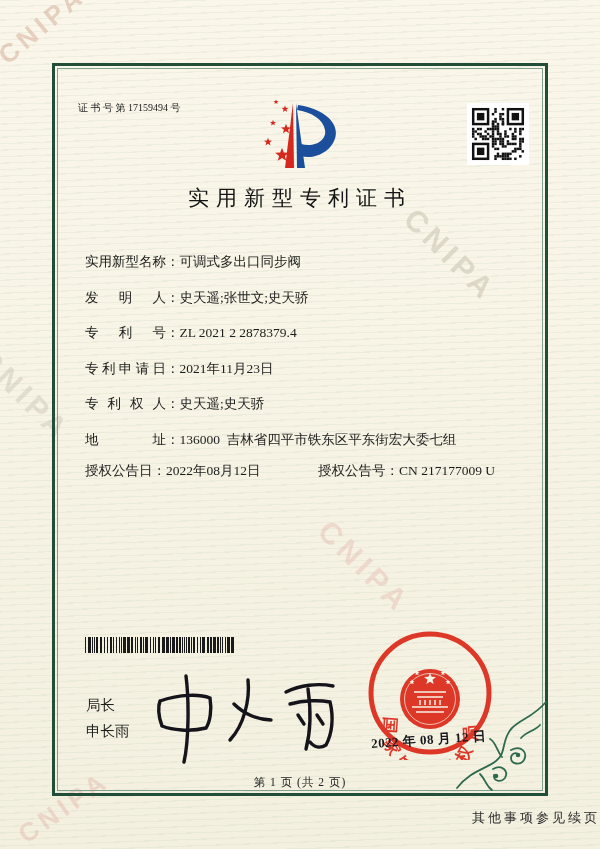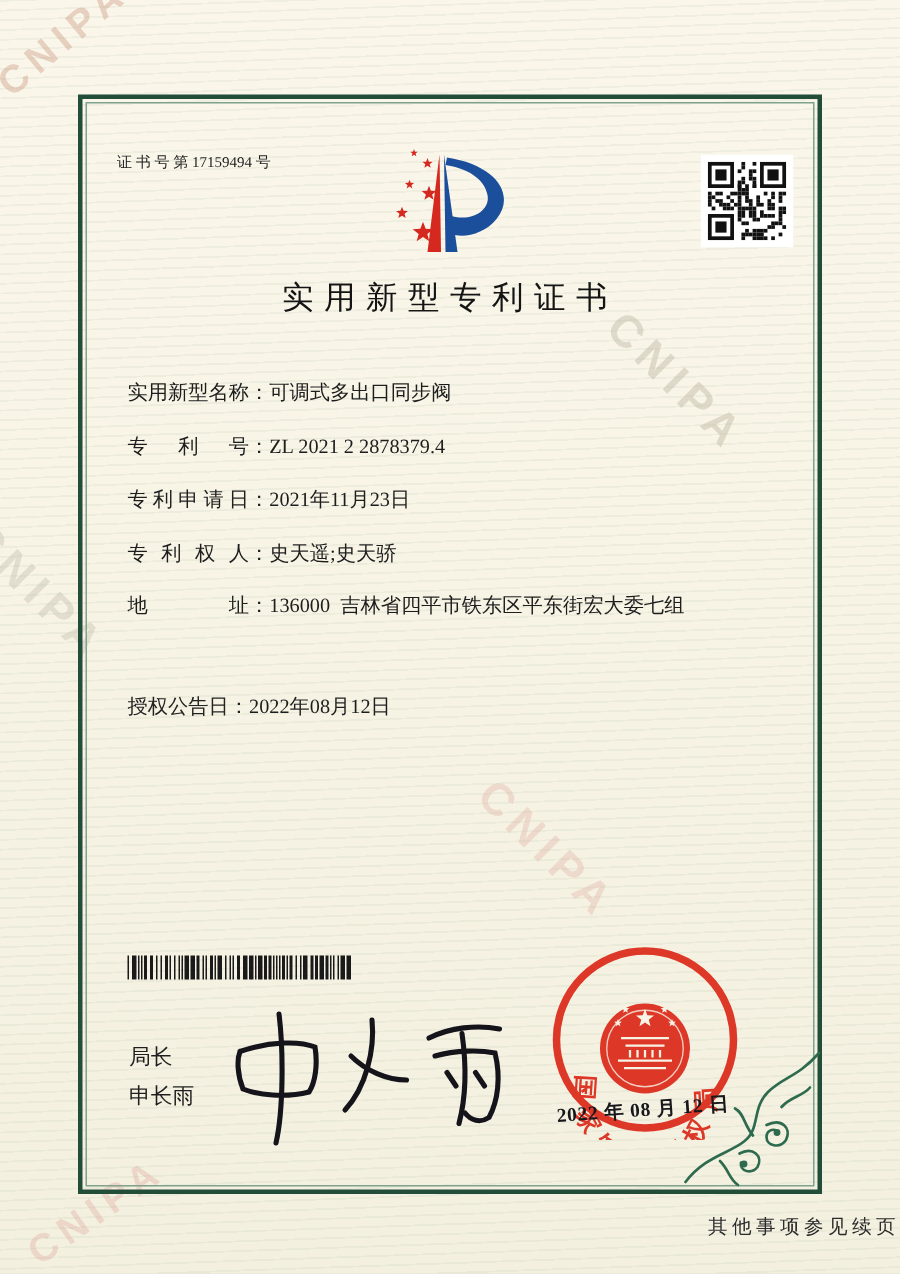--- a/index.html
+++ b/index.html
@@ -210,35 +210,41 @@
       <rect x="19" y="22" width="1" height="1" fill="#111"></rect>
     </svg>
 
   <div class="abs title">实用新型专利证书</div>
 
   <div class="abs fields">
     <div class="frow">
       <span class="flabel">实用新型名称</span><span>：</span><span class="fvalue">可调式多出口同步阀</span>
     </div>
     <div class="frow">
+      <span class="flabel">发 明 人</span><span>：</span><span class="fvalue">史天遥;张世文;史天骄</span>
+    </div>
+    <div class="frow">
       <span class="flabel">专 利 号</span><span>：</span><span class="fvalue">ZL 2021 2 2878379.4</span>
     </div>
     <div class="frow">
       <span class="flabel">专利申请日</span><span>：</span><span class="fvalue">2021年11月23日</span>
     </div>
     <div class="frow">
       <span class="flabel">专 利 权 人</span><span>：</span><span class="fvalue">史天遥;史天骄</span>
     </div>
     <div class="frow">
       <span class="flabel">地 址</span><span>：</span><span class="fvalue">136000  吉林省四平市铁东区平东街宏大委七组</span>
     </div>
   </div>
 
   <div class="abs grantrow">
     <span>授权公告日</span><span>：</span><span class="fvalue">2022年08月12日</span>
+    <span class="grant2">
+      <span>授权公告号</span><span>：</span><span class="fvalue">CN 217177009 U</span>
+    </span>
   </div>
 
 
   <div class="abs barcode" id="barcode"><span style="width: 1px; margin-right: 2px;"></span><span style="width: 3px; margin-right: 1px;"></span><span style="width: 1px; margin-right: 1px;"></span><span style="width: 1px; margin-right: 1px;"></span><span style="width: 2px; margin-right: 2px;"></span><span style="width: 2px; margin-right: 2px;"></span><span style="width: 1px; margin-right: 2px;"></span><span style="width: 1px; margin-right: 2px;"></span><span style="width: 2px; margin-right: 1px;"></span><span style="width: 1px; margin-right: 2px;"></span><span style="width: 1px; margin-right: 2px;"></span><span style="width: 1px; margin-right: 1px;"></span><span style="width: 1px; margin-right: 1px;"></span><span style="width: 3px; margin-right: 1px;"></span><span style="width: 3px; margin-right: 1px;"></span><span style="width: 2px; margin-right: 2px;"></span><span style="width: 1px; margin-right: 1px;"></span><span style="width: 1px; margin-right: 2px;"></span><span style="width: 2px; margin-right: 1px;"></span><span style="width: 1px; margin-right: 1px;"></span><span style="width: 3px; margin-right: 2px;"></span><span style="width: 1px; margin-right: 2px;"></span><span style="width: 1px; margin-right: 1px;"></span><span style="width: 1px; margin-right: 2px;"></span><span style="width: 2px; margin-right: 2px;"></span><span style="width: 3px; margin-right: 1px;"></span><span style="width: 3px; margin-right: 1px;"></span><span style="width: 1px; margin-right: 1px;"></span><span style="width: 3px; margin-right: 1px;"></span><span style="width: 2px; margin-right: 1px;"></span><span style="width: 2px; margin-right: 1px;"></span><span style="width: 1px; margin-right: 1px;"></span><span style="width: 1px; margin-right: 1px;"></span><span style="width: 1px; margin-right: 1px;"></span><span style="width: 2px; margin-right: 1px;"></span><span style="width: 1px; margin-right: 1px;"></span><span style="width: 2px; margin-right: 2px;"></span><span style="width: 1px; margin-right: 2px;"></span><span style="width: 1px; margin-right: 1px;"></span><span style="width: 3px; margin-right: 2px;"></span><span style="width: 2px; margin-right: 1px;"></span><span style="width: 2px; margin-right: 1px;"></span><span style="width: 3px; margin-right: 1px;"></span><span style="width: 2px; margin-right: 1px;"></span><span style="width: 1px; margin-right: 1px;"></span><span style="width: 1px; margin-right: 2px;"></span><span style="width: 1px; margin-right: 1px;"></span><span style="width: 3px; margin-right: 1px;"></span><span style="width: 3px; margin-right: 1px;"></span></div>
 
   <div class="abs dirblock">
     <div>局长</div>
     <div>申长雨</div>
   </div>
 
@@ -284,15 +290,16 @@
     <path d="M 96 4 C 82 20 72 20 62 30 C 51 41 57 55 46 63 C 36 71 20 73 7 90"></path>
     <path d="M 61 52 C 71 47 78 54 74 62 C 70 68 61 66 61 60 C 61 56 65 54 68 56"></path>
     <path d="M 43 71 C 52 66 59 73 55 80 C 51 85 43 83 44 77"></path>
     <path d="M 71 40 C 77 33 85 33 90 27"></path>
     <path d="M 52 59 C 46 52 46 44 40 41"></path>
     <path d="M 30 76 C 36 82 36 88 42 92"></path>
     <circle cx="68" cy="57" r="1.4" fill="#2e6b4e"></circle>
     <circle cx="46" cy="78" r="1.4" fill="#2e6b4e"></circle>
   </svg>
 
+  <div class="abs pageno">第 1 页 (共 2 页)</div>
   <div class="abs footnote">其他事项参见续页</div>
 
 </div>
 
 </body></html>

